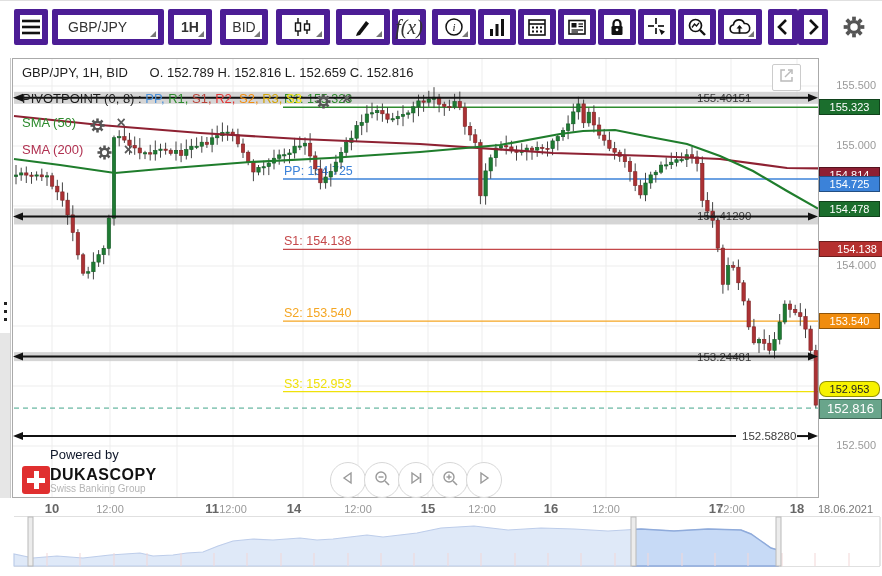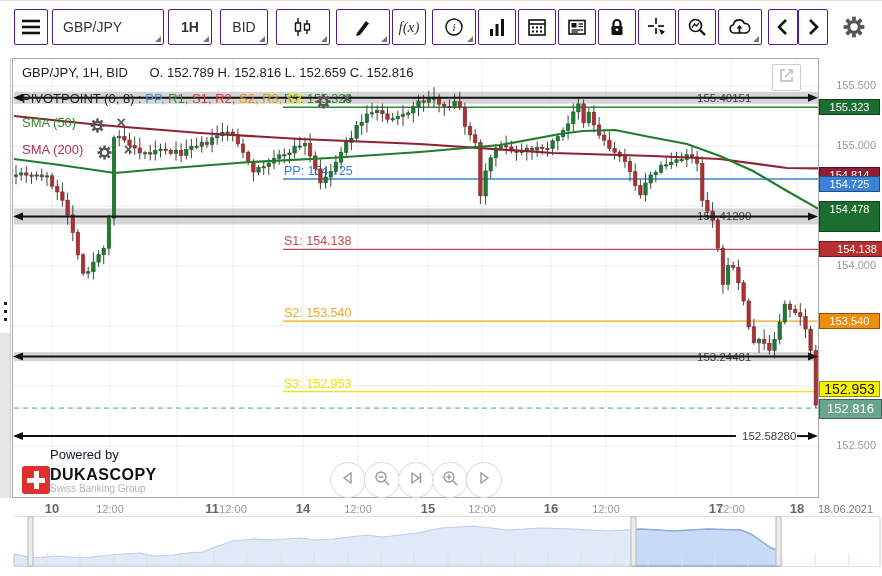--- a/index.html
+++ b/index.html
@@ -1,19 +1,19 @@
 <!DOCTYPE html>
 <html><head>
 <meta charset="utf-8">
 <style>
   html,body{margin:0;padding:0;background:#fff;}
   #app{position:relative;width:882px;height:576px;background:#fff;overflow:hidden;
        font-family:"Liberation Sans",sans-serif;border-top:1px solid #e0e0e0;}
   
-  .tb{position:absolute;top:8px;height:36px;background:#fff;border:1px solid #4c1d95;
+  .tb{position:absolute;top:8px;height:36px;background:#fff;border:6px solid #4c1d95;
       border-radius:2px;display:flex;align-items:center;justify-content:center;
       box-sizing:border-box;cursor:pointer;color:#222;}
   .tb svg{display:block;}
   .tb .lbl{font-size:14px;color:#333;}
   .dd{position:absolute;right:2px;bottom:2px;width:0;height:0;
       border-left:6px solid transparent;border-bottom:6px solid #777;}
   .tb.noborder{border:none;}
   
   .hrow{position:absolute;left:22px;font-size:13px;color:#1d1d1d;white-space:nowrap;z-index:6;}
   .hrow .ohlc{margin-left:18px;}
@@ -96,21 +96,21 @@
   </div>
   <div class="tb" style="left:336px;width:54px">
     <span>
         <svg width="20" height="20" viewBox="0 0 20 20">
           <path d="M4 16 L13 4 L16 6.5 L7 18 L3 19 Z" fill="#111"></path>
         </svg>
       </span>
       <i class="dd"></i>
   </div>
   <div class="tb" style="left:392px;width:34px">
-    <span class="lbl" style="font-family:'Liberation Serif',serif;font-style:italic;font-size:15px">f(x)</span>
+    <span class="lbl" style="font-family:'Liberation Serif',serif;font-style:italic;font-size:20px">f(x)</span>
   </div>
   <div class="tb" style="left:432px;width:44px">
     <span>
         <svg width="20" height="20" viewBox="0 0 20 20">
           <circle cx="10" cy="10" r="8" fill="none" stroke="#111" stroke-width="1.5"></circle>
           <text x="10" y="14" text-anchor="middle" font-family="Liberation Serif,serif" font-style="italic" font-size="11" fill="#111">i</text>
         </svg>
       </span>
       <i class="dd"></i>
   </div>
@@ -668,33 +668,33 @@
 
   <div id="price-axis">
       <div class="ptick" style="top: 78px;">155.500</div>
       <div class="ptick" style="top: 138px;">155.000</div>
       <div class="ptick" style="top: 258px;">154.000</div>
       <div class="ptick" style="top: 378px;">153.000</div>
       <div class="ptick" style="top: 438px;">152.500</div>
       <div class="badge" style="top: 98.24px; width: 61px; height: 16px; line-height: 14px; background: rgb(27, 110, 45); color: rgb(255, 255, 255); font-size: 11px;">155.323</div>
       <div class="badge" style="top: 166px; width: 61px; height: 16px; line-height: 14px; background: rgb(142, 31, 51); color: rgb(255, 255, 255); font-size: 11px;">154.814</div>
       <div class="badge" style="top: 175px; width: 61px; height: 16px; line-height: 14px; background: rgb(59, 130, 217); color: rgb(255, 255, 255); font-size: 11px;">154.725</div>
-      <div class="badge" style="top: 199.64px; width: 61px; height: 31px; line-height: 14px; background: rgb(27, 110, 45); color: rgb(255, 255, 255); font-size: 11px;">154.478</div>
+      <div class="badge" style="top: 199.64px; width: 61px; height: 16px; line-height: 14px; background: rgb(27, 110, 45); color: rgb(255, 255, 255); font-size: 11px;">154.478</div>
       <div class="badge" style="top: 240.44px; width: 76px; height: 16px; line-height: 14px; background: rgb(181, 48, 47); color: rgb(255, 255, 255); font-size: 11px;">154.138</div>
       <div class="badge" style="top: 312.2px; width: 61px; height: 16px; line-height: 14px; background: rgb(240, 140, 14); color: rgb(255, 255, 255); font-size: 11px;">153.540</div>
-      <div class="badge" style="top: 379.64px; width: 61px; height: 16px; line-height: 14px; background: rgb(247, 242, 0); color: rgb(34, 34, 34); font-size: 14px;">152.953</div>
+      <div class="badge" style="top: 379.64px; width: 61px; height: 16px; line-height: 14px; background: rgb(247, 242, 0); color: rgb(34, 34, 34); font-size: 11px; border-radius: 7px;">152.953</div>
       <div class="badge" style="top: 398.08px; width: 63px; height: 20px; line-height: 18px; background: rgb(105, 165, 139); color: rgb(255, 255, 255); font-size: 13px;">152.816</div>
     </div>
 
   <div id="time-axis">
       <div class="ttick bold" style="left: 52px; top: 500px;">10</div>
       <div class="ttick" style="left: 110px; top: 502px;">12:00</div>
       <div class="ttick bold" style="left: 177px; top: 500px; margin-left: 35px;">11</div>
       <div class="ttick" style="left: 233px; top: 502px;">12:00</div>
-      <div class="ttick bold" style="left: 303px; top: 500px;">14</div>
+      <div class="ttick bold" style="left: 294px; top: 500px;">14</div>
       <div class="ttick" style="left: 358px; top: 502px;">12:00</div>
       <div class="ttick bold" style="left: 428px; top: 500px;">15</div>
       <div class="ttick" style="left: 482px; top: 502px;">12:00</div>
       <div class="ttick bold" style="left: 551px; top: 500px;">16</div>
       <div class="ttick" style="left: 606px; top: 502px;">12:00</div>
       <div class="ttick bold" style="left: 716px; top: 500px;">17</div>
       <div class="ttick" style="left: 731px; top: 502px;">12:00</div>
       <div class="ttick bold" style="left: 797px; top: 500px;">18</div>
       <div class="datelbl" style="left: 818px; top: 502px;">18.06.2021</div>
     </div>

